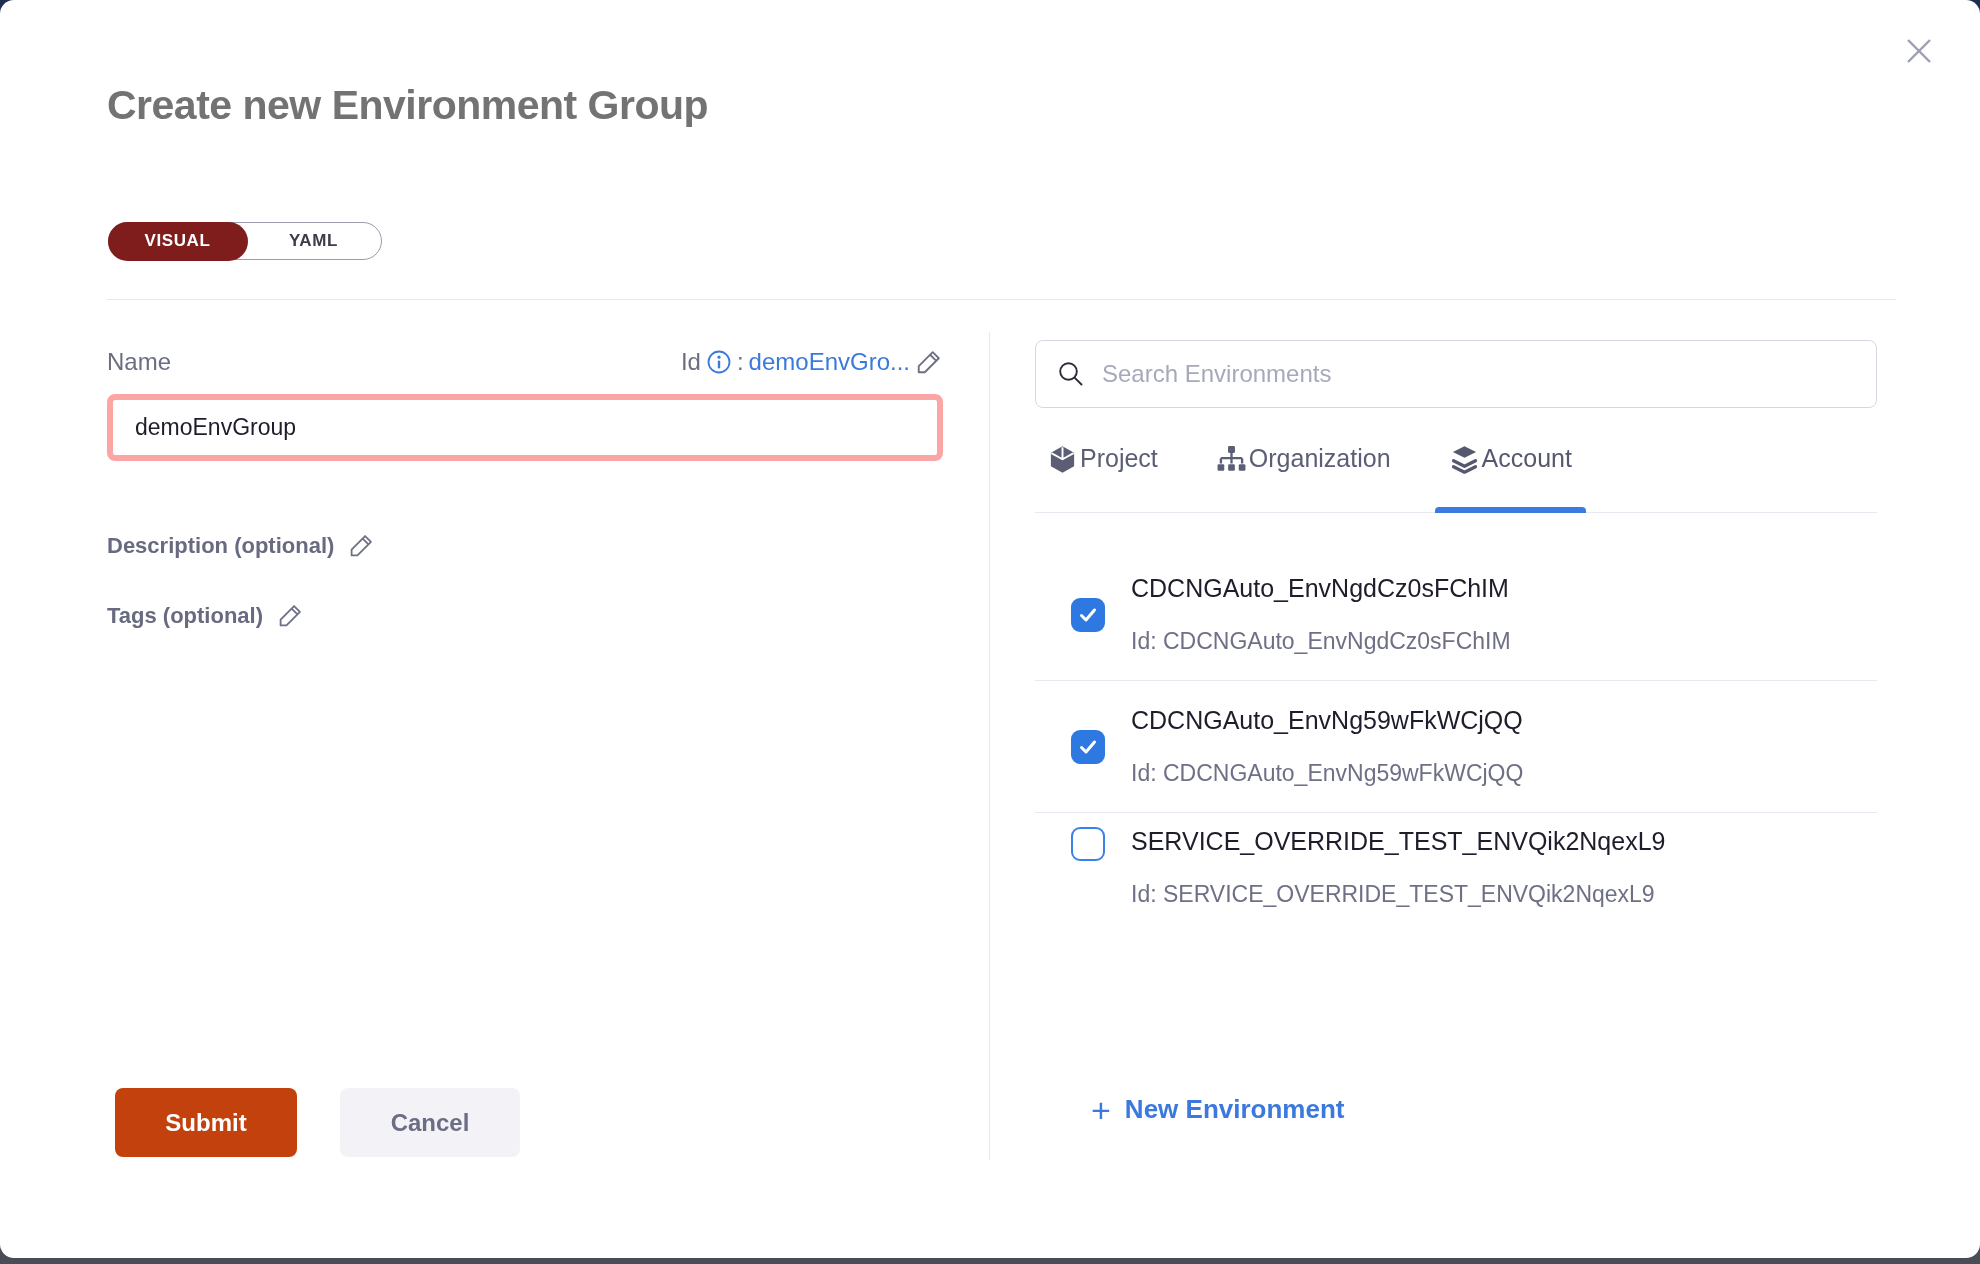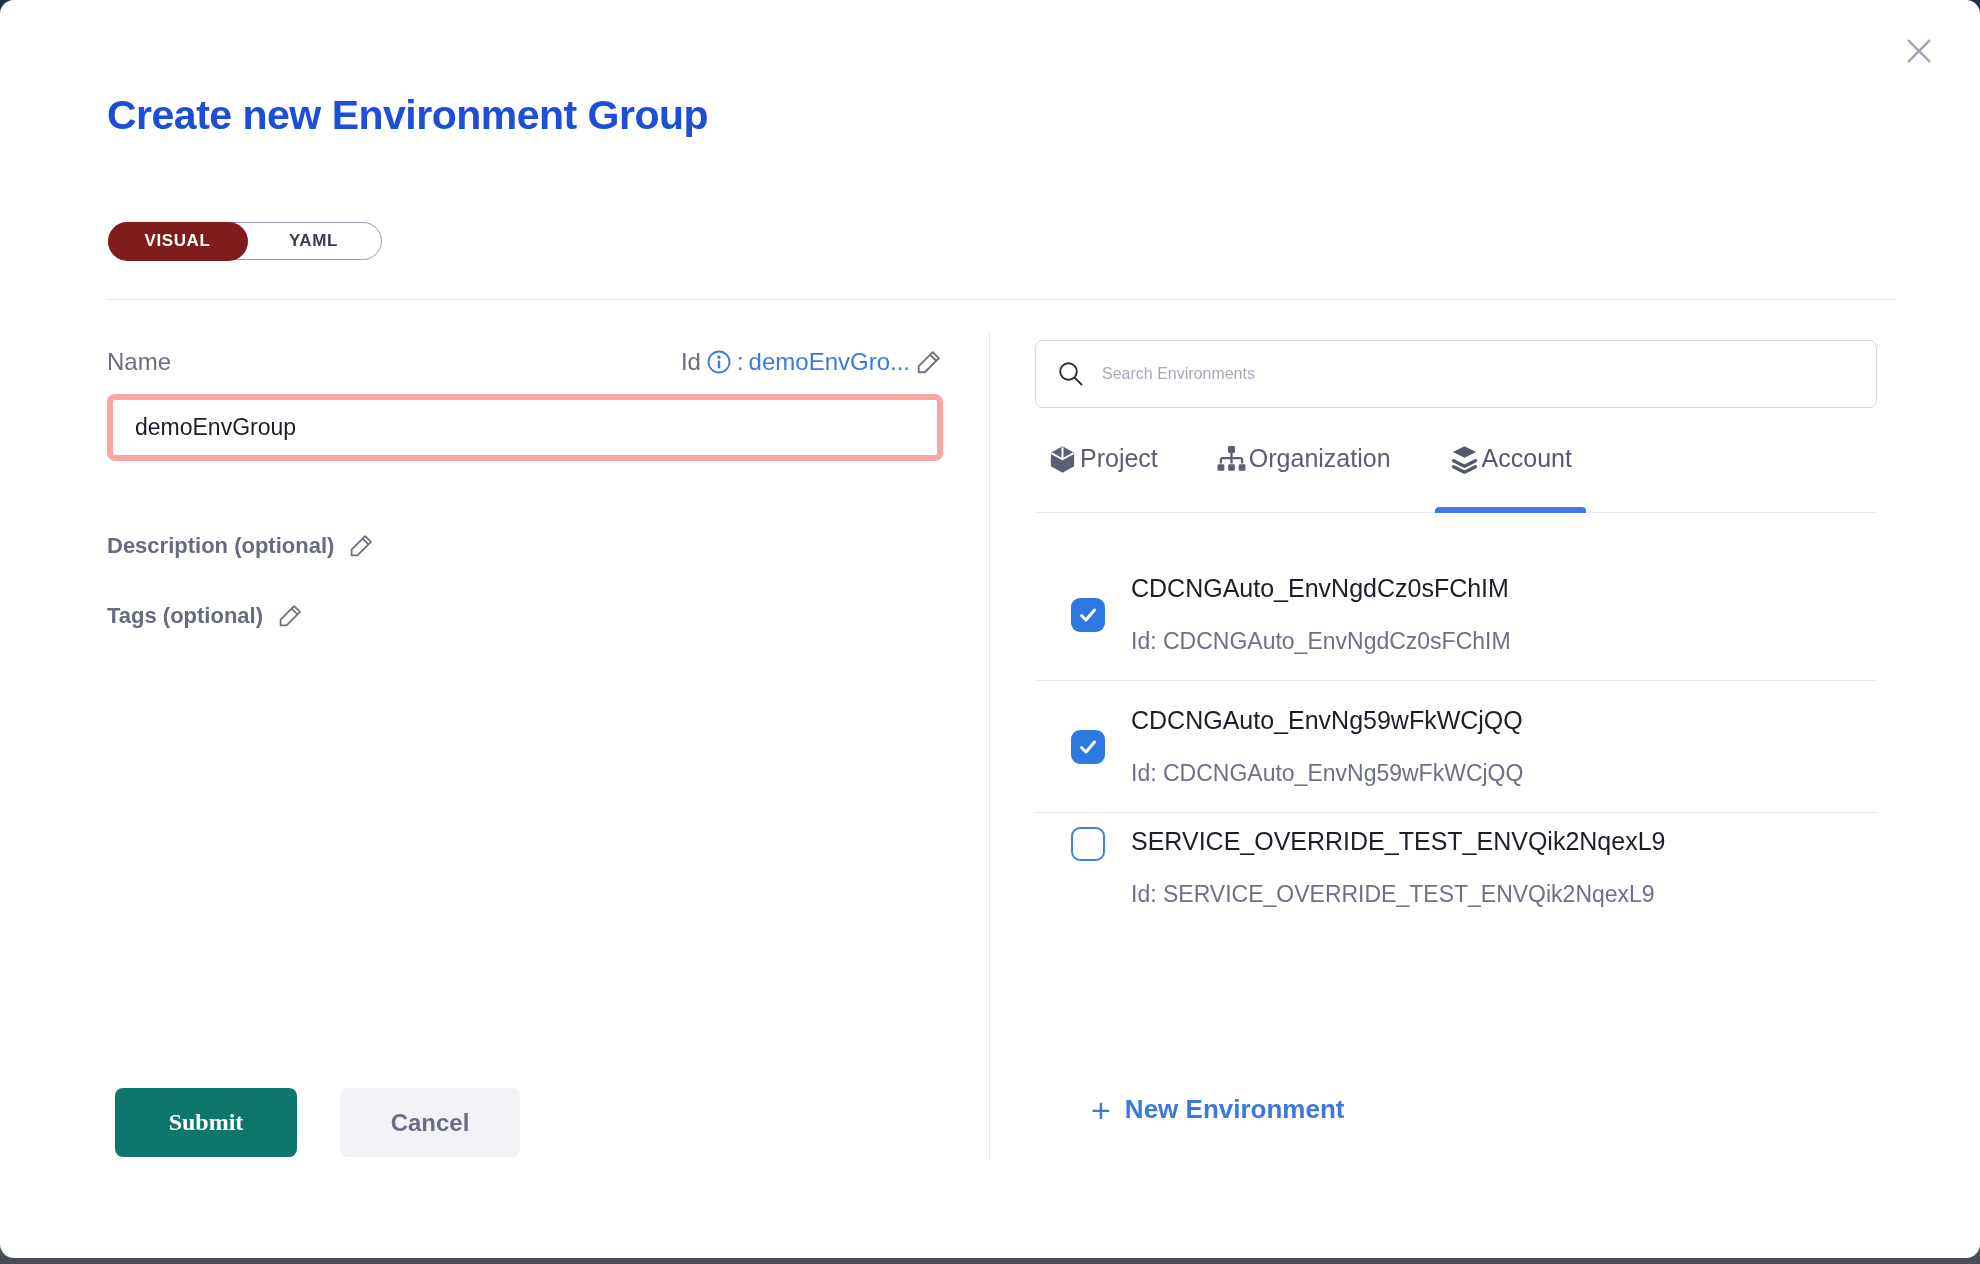--- a/index.html
+++ b/index.html
@@ -12,22 +12,22 @@
     position:absolute; left:0; right:0; top:0; bottom:6px;
     background:#ffffff; border-radius:14px;
   }
   
   .close-btn {
     position:absolute; top:32px; right:42px; width:38px; height:38px;
     background:none; border:none; cursor:pointer; padding:0;
   }
   
   .dialog-title {
-    position:absolute; left:107px; top:92px;
-    font-size:41px; font-weight:700; color:#1d4ed8; letter-spacing:-0.5px;
+    position:absolute; left:107px; top:82px;
+    font-size:41px; font-weight:700; color:#737373; letter-spacing:-0.5px;
   }
   
   .mode-toggle {
     position:absolute; left:108px; top:222px; width:274px; height:38px;
     border:1.5px solid #9b9cae; border-radius:20px; display:flex; background:#fff;
   }
   .mode-seg {
     width:137px; display:flex; align-items:center; justify-content:center;
     font-size:17px; font-weight:700; letter-spacing:0.6px; color:#3c3d4c; cursor:pointer;
   }
@@ -57,33 +57,33 @@
     position:absolute; left:107px; display:flex; align-items:center; gap:14px;
     font-size:22px; font-weight:700; color:#686b80;
   }
   .opt-label.description { top:532px; }
   .opt-label.tags { top:602px; }
   .actions { position:absolute; left:115px; top:1088px; display:flex; gap:43px; }
   .btn {
     height:69px; border:none; border-radius:8px; font-size:24px; font-weight:700;
     font-family:inherit; cursor:pointer;
   }
-  .btn.submit { width:182px; background:#0f766e; color:#ffffff;font-family:Liberation Serif, serif; }
+  .btn.submit { width:182px; background:#c2410c; color:#ffffff; }
   .btn.cancel { width:180px; background:#f3f3f7; color:#6b6d85; }
   .v-divider {
     position:absolute; left:989px; top:332px; height:828px; width:1px; background:#e7e8ef;
   }
   
   .env-panel { position:absolute; left:1035px; top:340px; width:842px; }
   .search-box {
     height:68px; border:1px solid #d5d7e3; border-radius:8px;
     display:flex; align-items:center; padding:0 20px; gap:16px; background:#fff;
   }
   .search-box input {
-    border:none; outline:none; flex:1; font-size:16px; color:#1d1d2b; font-family:inherit;
+    border:none; outline:none; flex:1; font-size:24px; color:#1d1d2b; font-family:inherit;
   }
   .search-box input::placeholder { color:#a6a9bb; }
   .env-tabs {
     margin-top:36px; height:69px; display:flex; gap:46px; align-items:flex-start;
     border-bottom:1px solid #e9eaf1; padding-left:6px;
   }
   .env-tab {
     position:relative; display:flex; align-items:flex-start; gap:2px; height:56px;
     font-size:25px; color:#5b5e74; cursor:pointer; padding:0 6px;
   }

